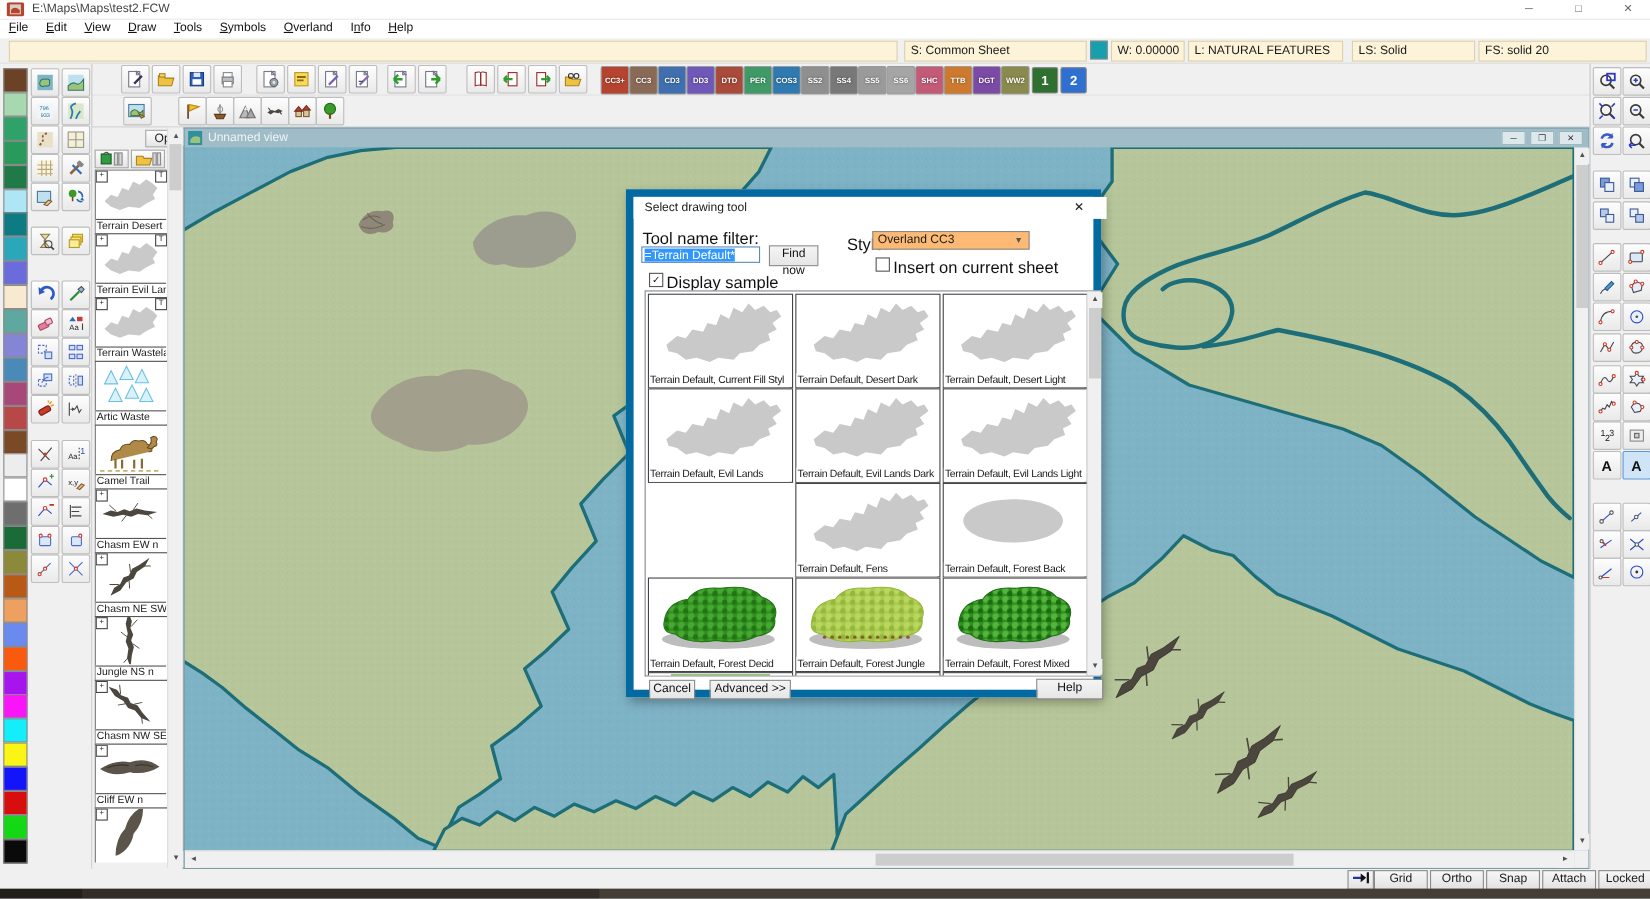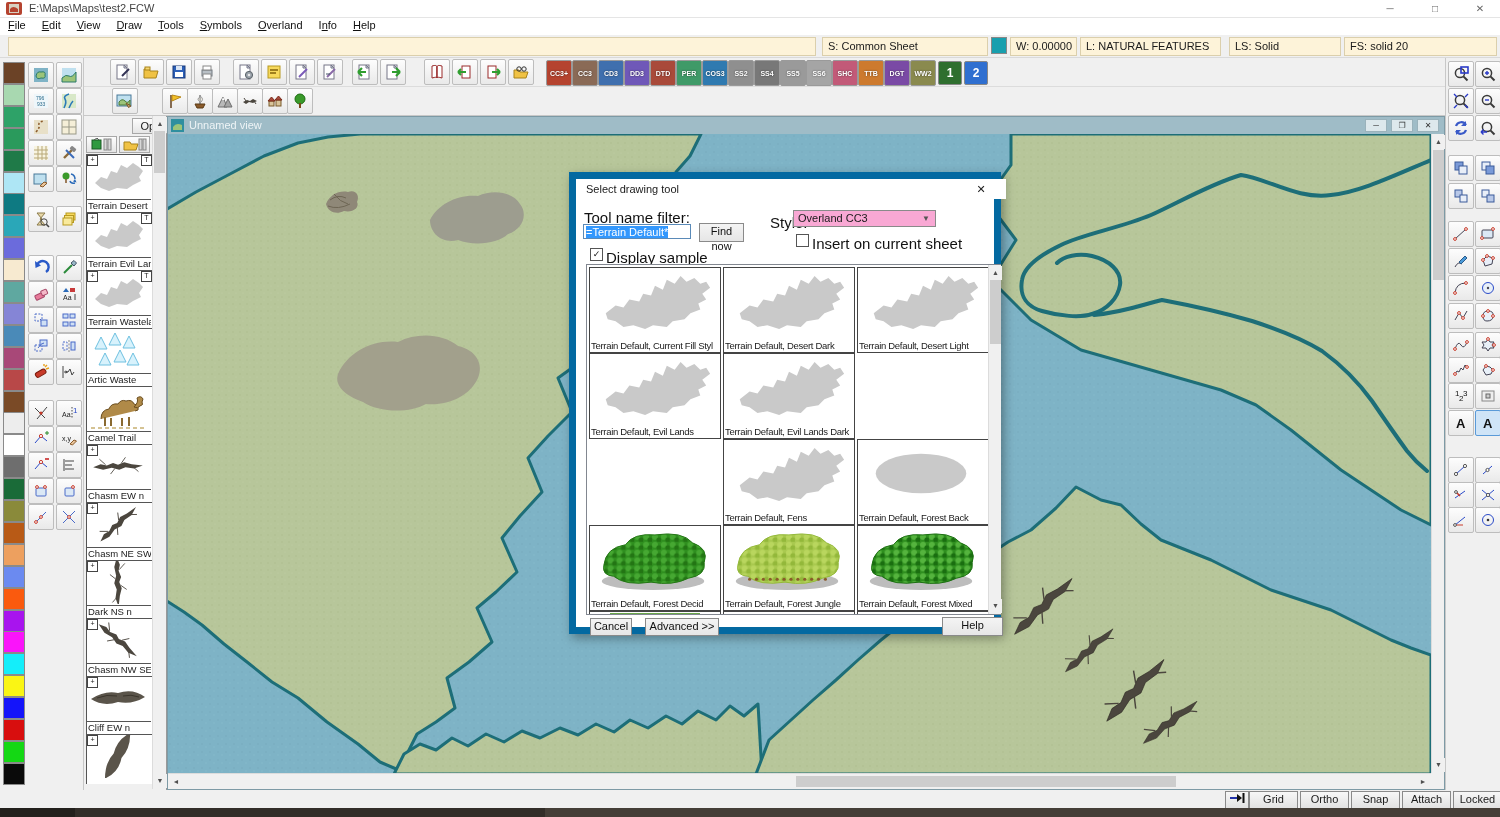--- a/index.html
+++ b/index.html
@@ -44,21 +44,21 @@
   #maptitle{left:0;top:0;width:1276px;height:17px;background:#9fbcc7;color:#eef4f6;line-height:17px;}
   .mapctl{top:2px;width:22px;height:13px;background:#dde8ec;border:1px solid #9ab2bb;color:#333;font-size:8px;line-height:11px;text-align:center;}
   
   #dialog{left:533px;top:172px;width:432px;height:462px;background:#fff;border:7px solid #0369a1;box-shadow:3px 4px 10px rgba(0,0,0,.35);z-index:50;margin-left:36px;}
   #dlg-title{left:0;top:0;width:430px;height:20px;background:#fff;line-height:20px;}
   #dlg-close{right:4px;top:2px;width:18px;height:16px;text-align:center;color:#222;font-size:11px;line-height:16px;}
   .dlg-label{position:absolute;font-size:15px;color:#111;white-space:nowrap;}
   #dlg-input{left:7px;top:45px;width:108px;height:15px;border:1px solid #5a8ab8;background:#fff;font-size:11px;line-height:14px;padding-left:2px;overflow:hidden;white-space:nowrap;}
   #dlg-input .sel{background:#3297fd;color:#fff;}
   .dlg-btn{position:absolute;background:linear-gradient(#f4f4f4,#e6e6e6);border:1px solid #8a8a8a;font-size:11px;text-align:center;color:#111;}
-  #dlg-select{left:217px;top:31px;width:143px;height:17px;border:1px solid #8a8a8a;background:#f9a8d4;font-size:11px;line-height:15px;padding-left:4px;}
+  #dlg-select{left:217px;top:31px;width:143px;height:17px;border:1px solid #8a8a8a;background:#fdba74;font-size:11px;line-height:15px;padding-left:4px;}
   #dlg-select .chev{position:absolute;right:2px;top:0;width:14px;height:15px;color:#555;font-size:8px;line-height:15px;text-align:center;}
   .cb{position:absolute;width:11px;height:11px;border:1px solid #555;background:#fff;font-size:9px;line-height:10px;text-align:center;color:#111;}
   #dlg-list{left:10px;top:85px;width:415px;height:351px;border:1px solid #828790;background:#fff;overflow:hidden;}
   .gridcell{position:absolute;width:130px;height:84px;background:#fff;border:1px solid #444;}
   .gridcell .pv{position:absolute;left:0;top:0;width:128px;height:69px;overflow:hidden;}
   .gridcell .glbl{position:absolute;left:0;bottom:0;width:127px;height:13px;font-size:9.5px;line-height:13px;letter-spacing:-0.3px;white-space:nowrap;overflow:hidden;padding-left:1px;background:#fff;}
   
   #commandbar{left:0;top:790px;width:1500px;height:18px;background:#f0f0f0;}
   #cmd-input{left:2px;top:1px;width:1219px;height:16px;background:#fff;border:1px solid #8a8a8a;line-height:14px;padding-left:6px;white-space:nowrap;overflow:hidden;}
   #cmd-prompt{color:#2222cc;}
@@ -601,21 +601,21 @@
           <div class="lbl">Chasm NE SW</div>
         </div>
         <div class="symcell" style="top: 406px;">
           <div class="img"><svg width="63" height="43" viewBox="0 0 63 43">
               <g transform="translate(31,21) rotate(90) scale(0.62)">
                 <path d="M-40,2 L-28,-3 -18,-1 -8,-5 0,-2 10,-6 22,-3 40,-1 26,4 12,2 2,6 -10,3 -24,6 Z" fill="#4b463e"></path>
                 <path d="M-20,-2 L-30,-11 M5,-4 L12,-14 M-5,4 L-12,13 M25,2 L33,9" stroke="#4b463e" stroke-width="1.4" fill="none"></path>
               </g>
             </svg></div>
           <div class="corner" style="left:0">+</div>
-          <div class="lbl">Dark NS n</div>
+          <div class="lbl">Jungle NS n</div>
         </div>
         <div class="symcell" style="top: 464px;">
           <div class="img"><svg width="63" height="43" viewBox="0 0 63 43">
               <g transform="translate(31,21) rotate(42) scale(0.62)">
                 <path d="M-40,2 L-28,-3 -18,-1 -8,-5 0,-2 10,-6 22,-3 40,-1 26,4 12,2 2,6 -10,3 -24,6 Z" fill="#4b463e"></path>
                 <path d="M-20,-2 L-30,-11 M5,-4 L12,-14 M-5,4 L-12,13 M25,2 L33,9" stroke="#4b463e" stroke-width="1.4" fill="none"></path>
               </g>
             </svg></div>
           <div class="corner" style="left:0">+</div>
           <div class="lbl">Chasm NW SE</div>
@@ -973,20 +973,26 @@
               <path d="M16,46 L26,38 34,40 40,32 50,34 54,26 62,28 66,18 74,22 78,12 86,16 92,8 98,14 106,10 112,16 118,14 122,20 114,26 118,32 110,36 112,42 102,46 96,52 84,54 78,60 64,58 56,62 44,58 34,60 26,54 18,52 Z" fill="#c9c9c9"></path>
             </svg></div>
           <div class="glbl">Terrain Default, Evil Lands</div>
         </div>
         <div class="gridcell" style="left: 136px; top: 88px;">
           <div class="pv"><svg width="128" height="69" viewBox="0 0 130 70">
               <path d="M16,46 L26,38 34,40 40,32 50,34 54,26 62,28 66,18 74,22 78,12 86,16 92,8 98,14 106,10 112,16 118,14 122,20 114,26 118,32 110,36 112,42 102,46 96,52 84,54 78,60 64,58 56,62 44,58 34,60 26,54 18,52 Z" fill="#c9c9c9"></path>
             </svg></div>
           <div class="glbl">Terrain Default, Evil Lands Dark</div>
         </div>
+        <div class="gridcell" style="left: 270px; top: 88px;">
+          <div class="pv"><svg width="128" height="69" viewBox="0 0 130 70">
+              <path d="M16,46 L26,38 34,40 40,32 50,34 54,26 62,28 66,18 74,22 78,12 86,16 92,8 98,14 106,10 112,16 118,14 122,20 114,26 118,32 110,36 112,42 102,46 96,52 84,54 78,60 64,58 56,62 44,58 34,60 26,54 18,52 Z" fill="#c9c9c9"></path>
+            </svg></div>
+          <div class="glbl">Terrain Default, Evil Lands Light</div>
+        </div>
         <div class="gridcell" style="left: 136px; top: 174px;">
           <div class="pv"><svg width="128" height="69" viewBox="0 0 130 70">
               <path d="M16,46 L26,38 34,40 40,32 50,34 54,26 62,28 66,18 74,22 78,12 86,16 92,8 98,14 106,10 112,16 118,14 122,20 114,26 118,32 110,36 112,42 102,46 96,52 84,54 78,60 64,58 56,62 44,58 34,60 26,54 18,52 Z" fill="#c9c9c9"></path>
             </svg></div>
           <div class="glbl">Terrain Default, Fens</div>
         </div>
         <div class="gridcell" style="left: 270px; top: 174px;">
           <div class="pv"><svg width="128" height="69" viewBox="0 0 130 70">
               <ellipse cx="64" cy="34" rx="46" ry="20" fill="#c9c9c9"></ellipse>
             </svg></div>

